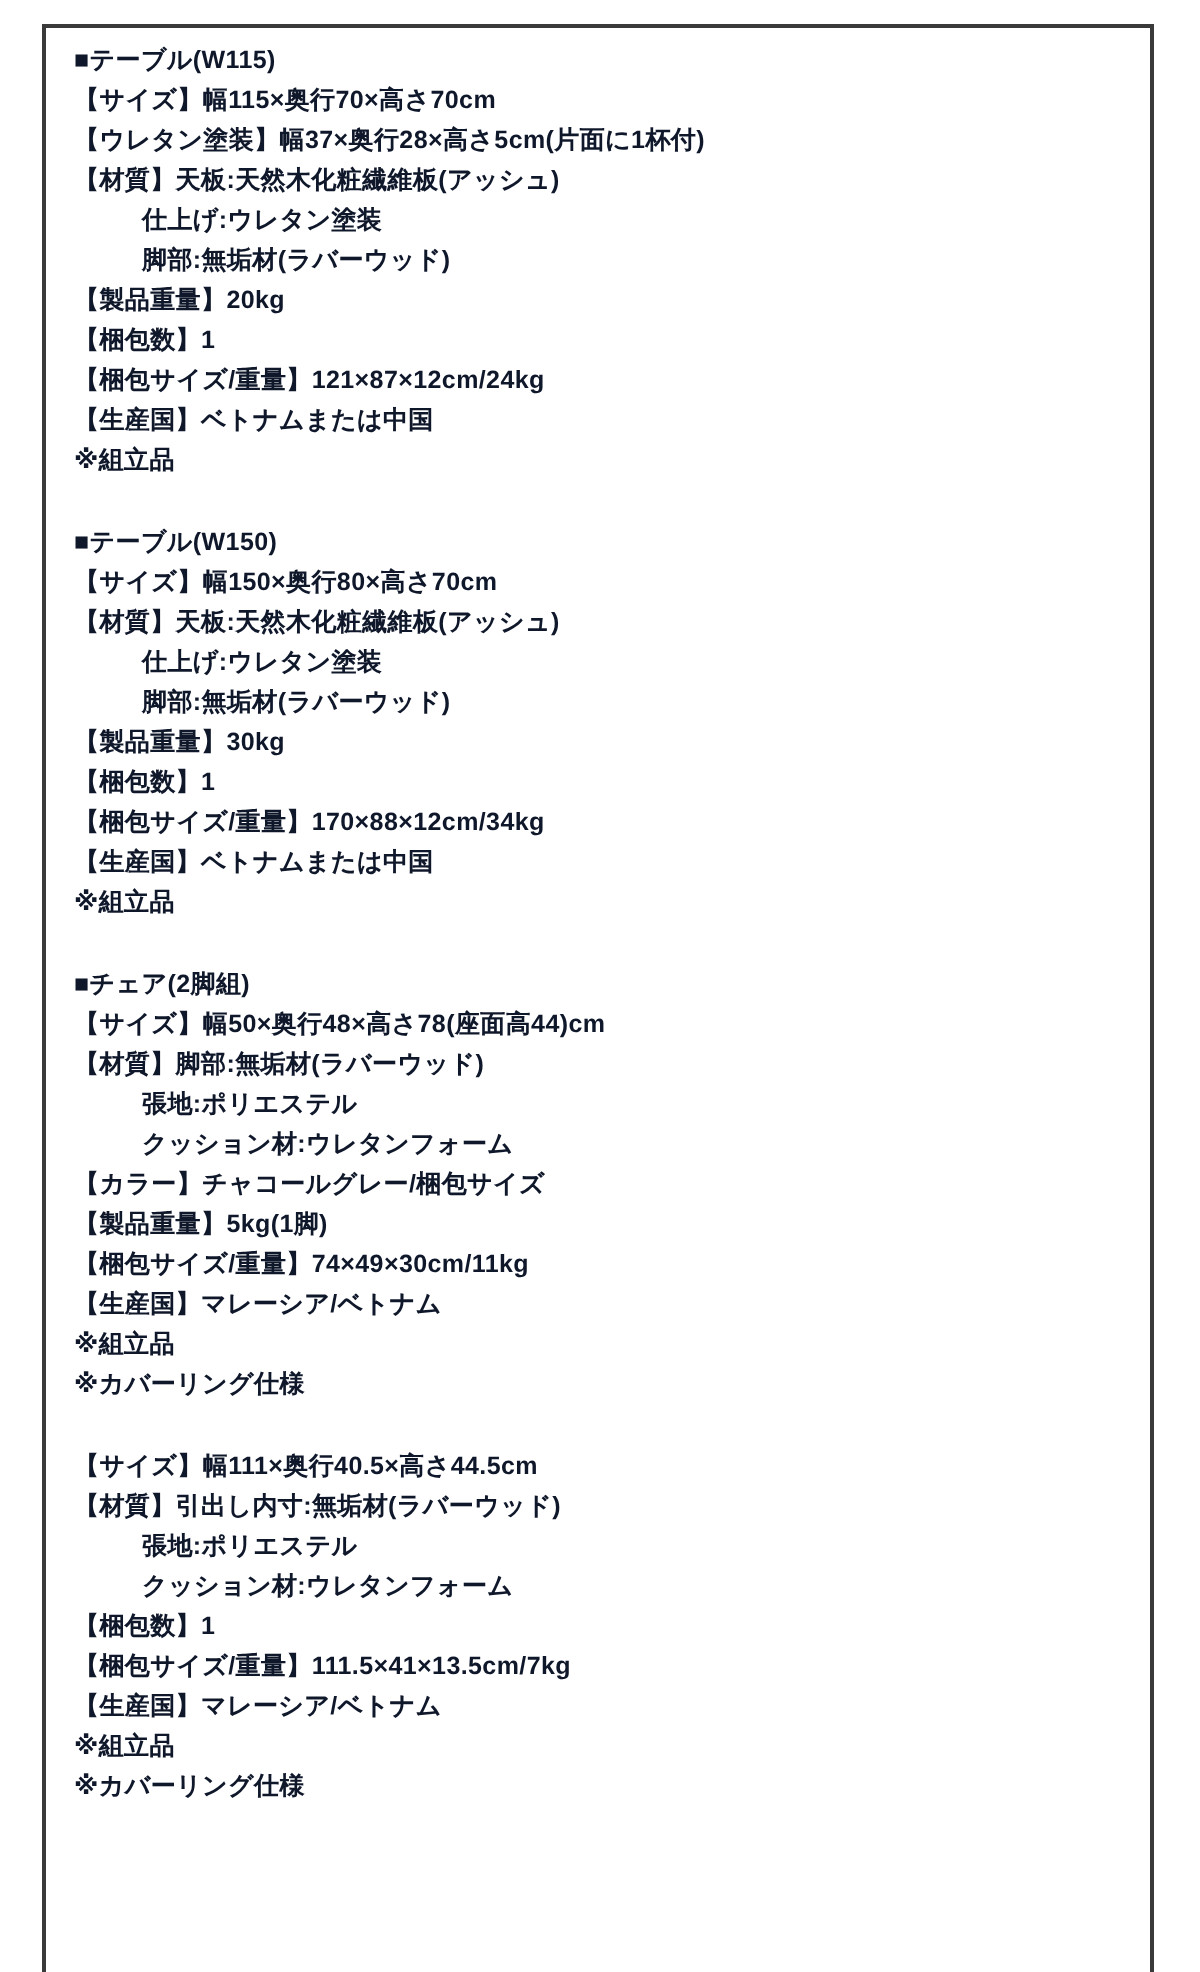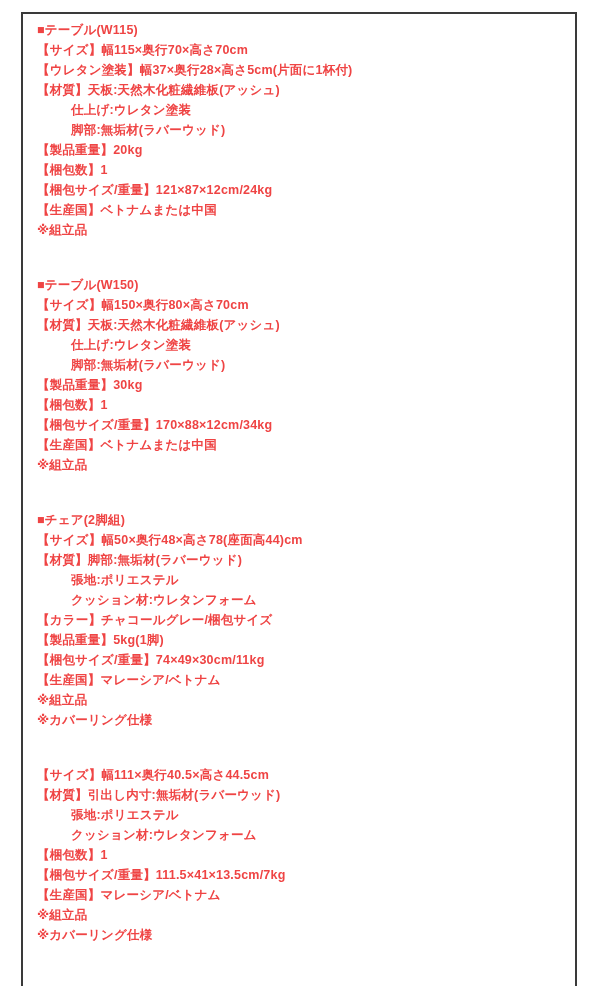--- a/index.html
+++ b/index.html
@@ -24,27 +24,27 @@
     left: 21px;
     top: 12px;
     width: 556px;
     height: 1090px; 
     box-sizing: border-box;
     border: 2px solid #3a3a3a;
     background: #ffffff;
     padding: 6px 8px 20px 14px;
   }
   .spec-section + .spec-section {
-    margin-top: 35px;
+    margin-top: 21px;
   }
   .line {
     font-size: 12.5px;
     font-weight: 700;
     line-height: 20px;
-    color: #ef4444;
+    color: #0f172a;
     letter-spacing: 0.2px;
     white-space: nowrap;
   }
   .line.indent {
     padding-left: 34px;
   }
 </style>
 </head>
 <body>
 

